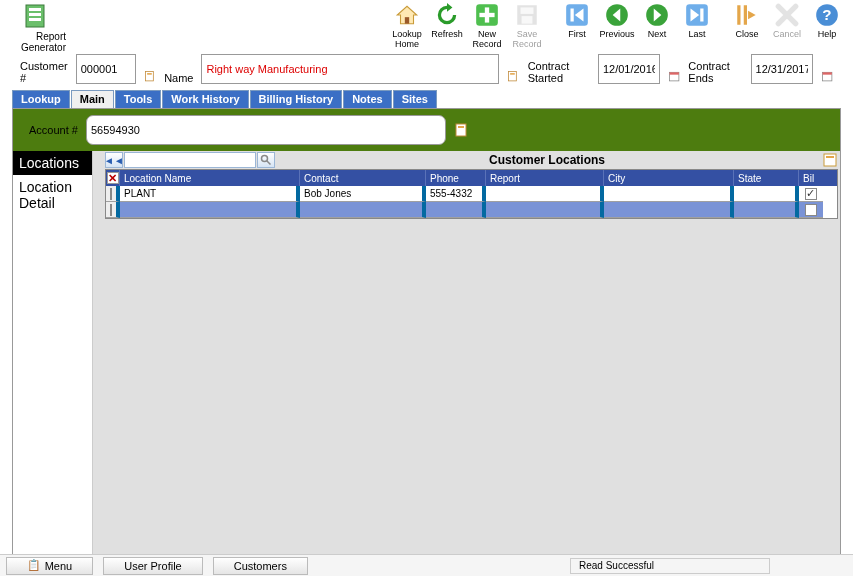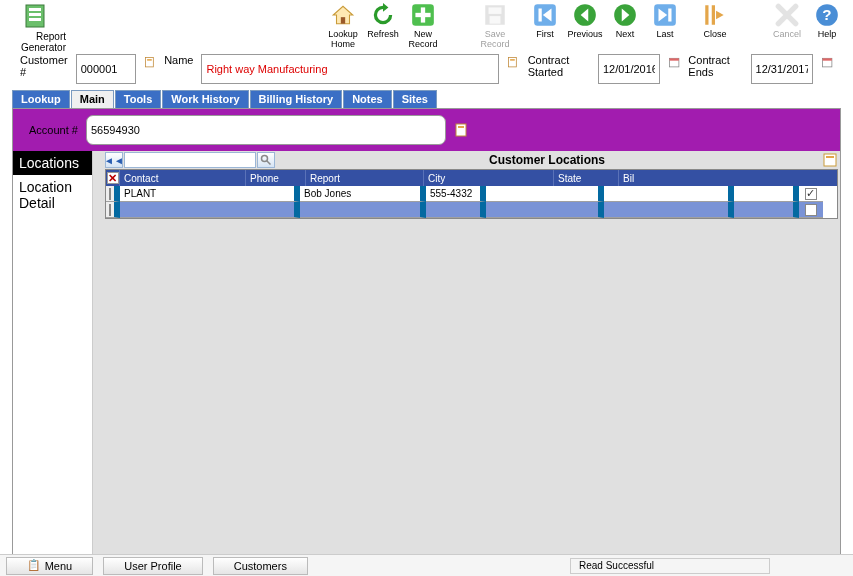--- a/index.html
+++ b/index.html
@@ -9,37 +9,37 @@
 
 .top-area { display: flex; height: 48px; padding: 2px 6px 0 6px; }
 .report-gen { display: flex; flex-direction: column; align-items: center; width: 60px; cursor: pointer; }
 .report-gen .ricon { width: 28px; height: 28px; }
 .report-gen .rlabel { font-size: 10px; text-align: right; line-height: 11px; margin-top: 1px; }
 .top-spacer { flex: 1; }
 .tb-buttons { display: flex; gap: 0; }
 .tb-btn { display: flex; flex-direction: column; align-items: center; width: 40px; cursor: pointer; }
 .tb-btn .ticon { width: 26px; height: 26px; display: flex; align-items: center; justify-content: center; }
 .tb-btn .tlabel { font-size: 9px; text-align: center; line-height: 10px; margin-top: 1px; }
-.tb-btn.disabled { opacity: 0.4; cursor: default; margin-left: 32px; }
+.tb-btn.disabled { opacity: 0.4; cursor: default; }
 .tb-sep { width: 10px; }
 
 
-.cust-row { display: flex; align-items: flex-start; padding: 6px 20px 6px 20px; gap: 8px; }
+.cust-row { display: flex; align-items: flex-end; padding: 6px 20px 6px 20px; gap: 8px; }
 .cust-row label { font-size: 11px; }
 .txt { border: 1px solid #999; padding: 14px 4px; height: 18px; font-size: 11px; }
 .txt.red { color: #d00; }
 .mini-icon { width: 16px; height: 16px; display:inline-flex; align-items:center; justify-content:center; cursor:pointer; }
 
 
 .tab-strip { display: flex; padding: 0 12px; height: 18px; font-weight: bold; }
 .tab { padding: 2px 8px; font-size: 11px; border: 1px solid #7a9ac0; border-bottom: none; background: #3b6fc5; color: #fff; cursor: pointer; margin-right: 1px; }
 .tab.active { background: #f0f0f0; color: #000; }
 
 
-.main-panel { margin: 0 12px 6px 12px; border: 1px solid #999; background: #a21caf; height: 462px; position: relative; }
+.main-panel { margin: 0 12px 6px 12px; border: 1px solid #999; background: #4d7c0f; height: 462px; position: relative; }
 .acct-row { display: flex; align-items: center; padding: 6px 16px; gap: 8px; }
 
 .body-split { display: flex; height: 426px; }
 .side { width: 80px; background: #fff; border-right: 1px solid #ccc; }
 .side-item { padding: 4px 6px; font-size: 14px; cursor: pointer; }
 .side-item.sel { background: #000; color: #fff; }
 
 .content { flex: 1; padding: 0 2px 2px 12px; background: #e0e0e0; }
 .grid-title-row { display:flex; align-items:center; height:18px; }
 .nav-btn { width: 18px; height: 16px; border: 1px solid #9bb6d6; background: linear-gradient(#fff,#d6e4f4); display:flex; align-items:center; justify-content:center; cursor:pointer; font-size:10px; color:#2a5db0; margin-right:1px; }
@@ -52,21 +52,21 @@
 .gc.delcol { width:14px; padding:0; justify-content:center;}
 .gc.loc { width:180px; }
 .gc.contact { width:126px; }
 .gc.phone { width:60px; }
 .gc.addr { width:118px; }
 .gc.city { width:130px; }
 .gc.state { width:65px; }
 .gc.bill { width:24px; text-align:left; }
 
 .grow { display:flex; height:16px; font-size:10px; align-items:center; }
-.grow .gc { padding: 0 4px; border-right: 6px solid #0369a1; border-bottom:1px solid #a0a0a0; height:100%; display:flex; align-items:center; background:#fff; }
+.grow .gc { padding: 0 4px; border-right: 4px solid #0369a1; border-bottom:1px solid #a0a0a0; height:100%; display:flex; align-items:center; background:#fff; }
 .grow.blue .gc { background:#7a93d6; }
 .grow .gc.delcol { background:#eee; }
 .chk { width:12px; height:12px; border:1px solid #888; background:#fff; display:inline-block; position:relative;}
 .chk.on::after { content:"✓"; position:absolute; top:-2px; left:0; font-size:11px; color:#333;}
 .del-x { width:12px; height:12px; display:flex; align-items:center; justify-content:center; color:#b00; font-weight:bold; font-size:11px; background:#fff; border:1px solid #999;}
 
 
 .status-bar { position:absolute; bottom:0; left:0; right:0; height:22px; display:flex; align-items:center; padding: 0 6px; gap:10px; border-top:1px solid #ccc; background:#f5f5f5;}
 .sb-btn { border:1px solid #bbb; background:linear-gradient(#fff,#e5e5e5); padding:2px 20px; font-size:11px; cursor:pointer; height:18px; display:flex; align-items:center;}
 .sb-status { position:absolute; left:570px; border:1px solid #ccc; padding:2px 8px; font-size:10px; height:16px; display:flex; align-items:center; width:200px;}
@@ -276,20 +276,21 @@
         <span class="gear"><svg viewBox="0 0 16 16">
                 <rect x="2" y="2" width="12" height="12" fill="#fff" stroke="#c99b3a"></rect>
                 <rect x="4" y="4" width="8" height="2" fill="#e4a64a"></rect>
               </svg></span>
       </div>
       <div class="grid">
         <div class="ghdr">
           <div class="gc delcol">
                 <span class="del-x">✕</span>
               </div>
+          <div class="gc loc">Location Name</div>
           <div class="gc contact">Contact</div>
           <div class="gc phone">Phone</div>
           <div class="gc addr">Report</div>
           <div class="gc city">City</div>
           <div class="gc state">State</div>
           <div class="gc bill" style="border-right:none">Bil</div>
         </div>
         <div id="grid-body">
               <div class="grow">
                 <div class="gc delcol">

